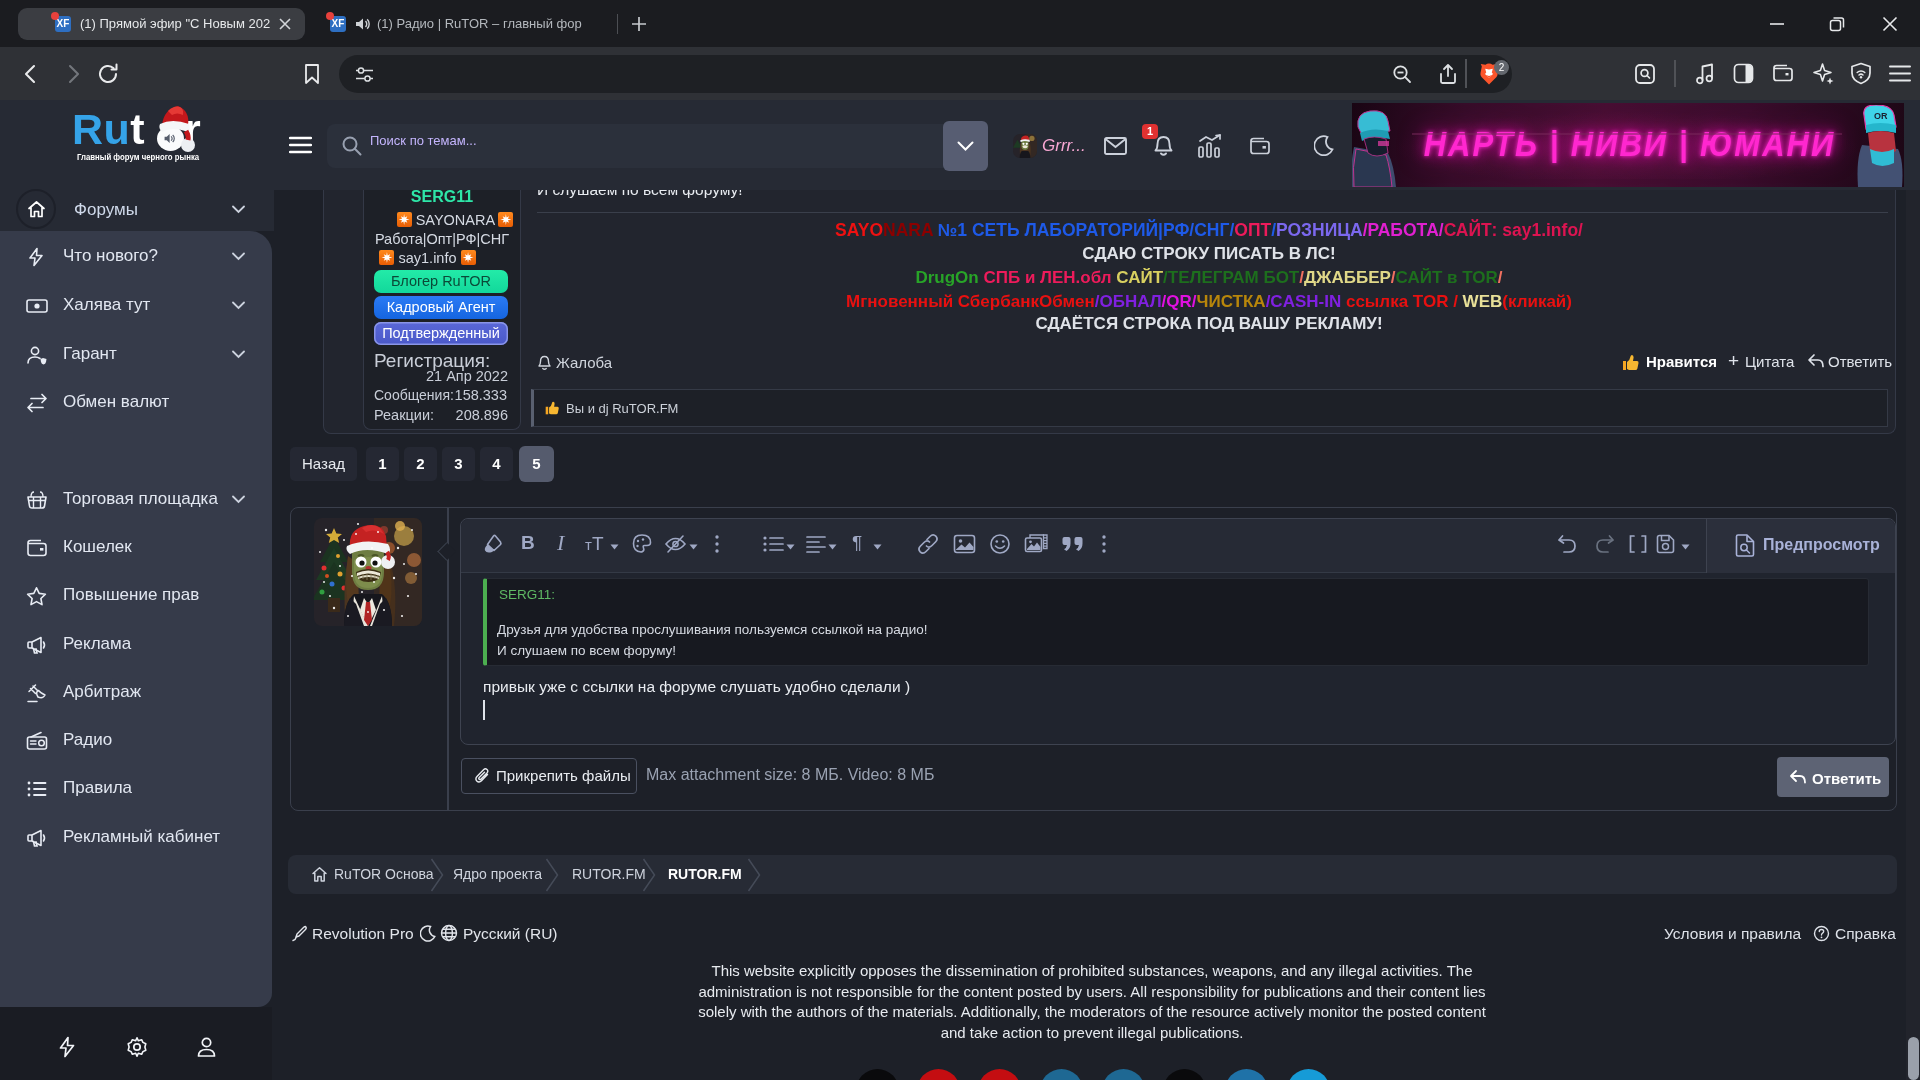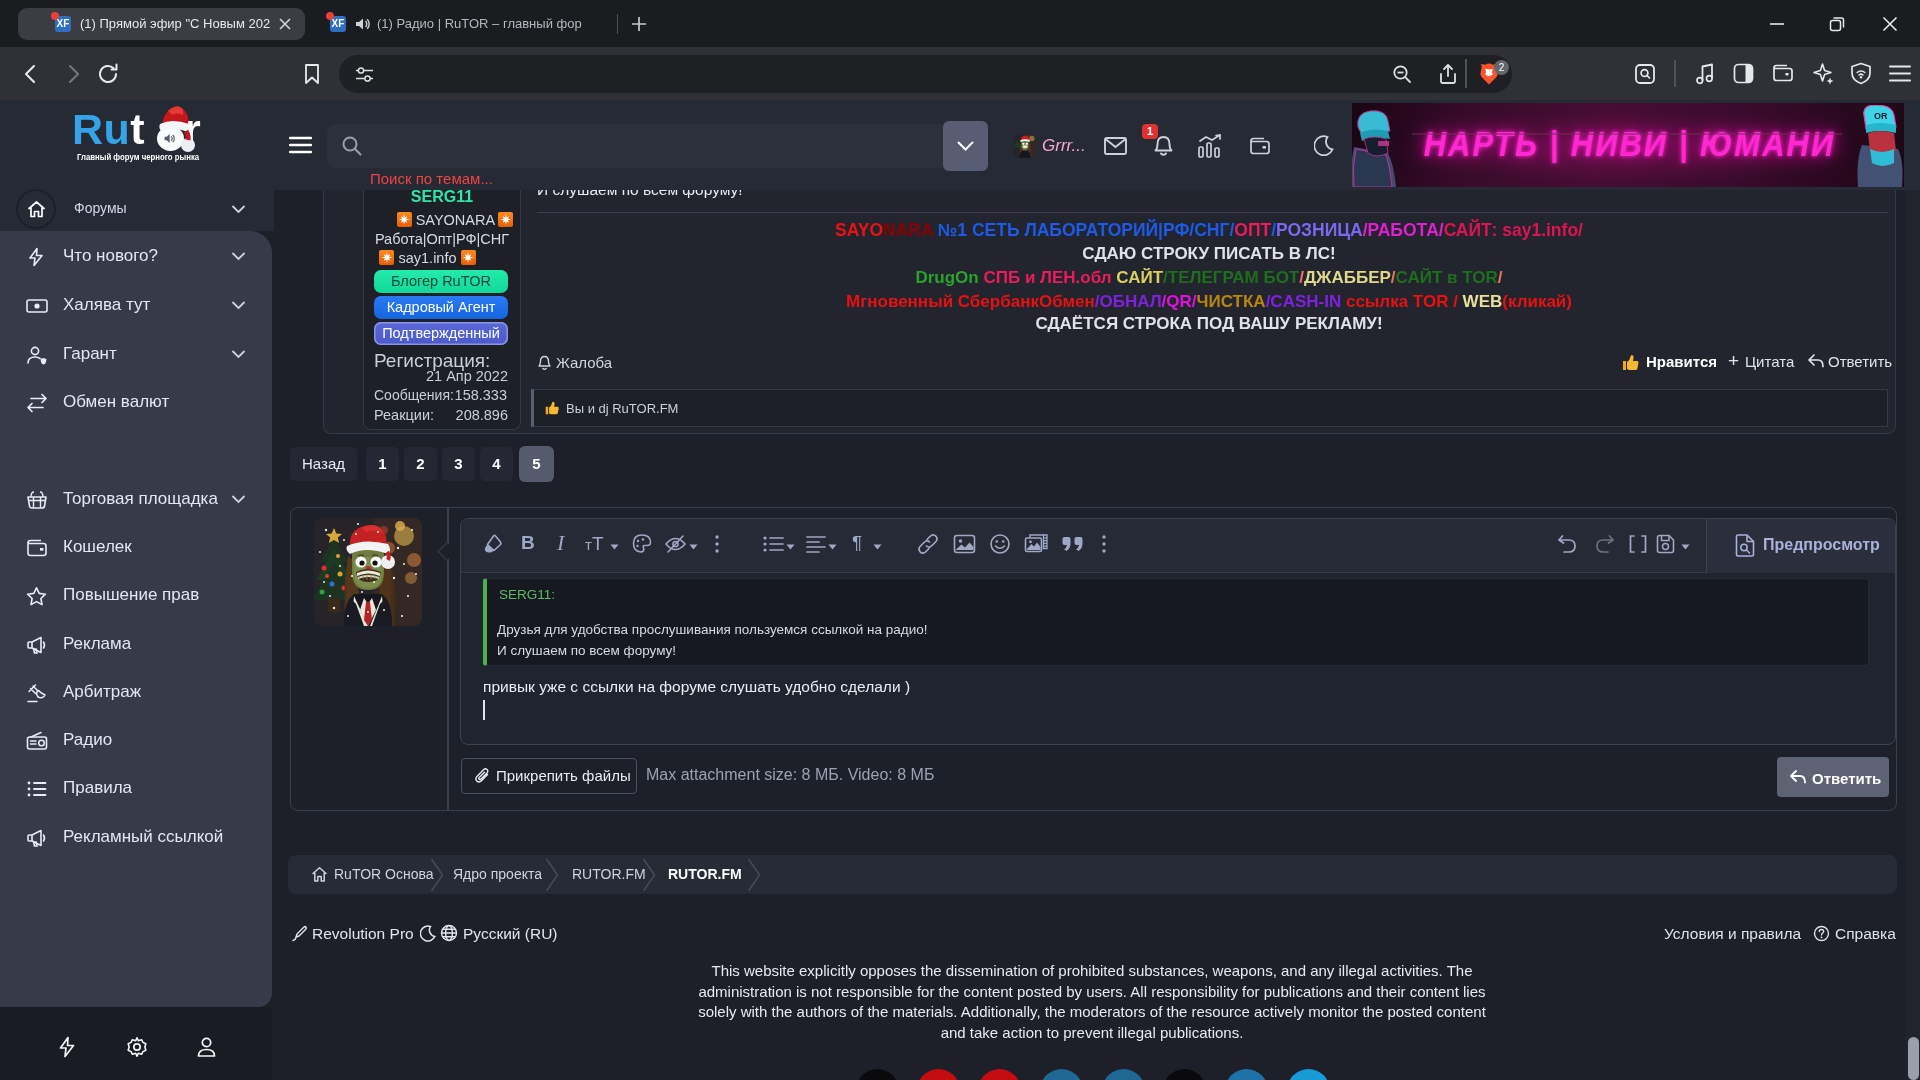--- a/index.html
+++ b/index.html
@@ -6,21 +6,21 @@
   html,body { width:1920px; height:1080px; overflow:hidden; background:#1d2028; font-family:"Liberation Sans", sans-serif; }
   .abs { position:absolute; }
   svg { display:block; }
   
   #tabbar { position:absolute; left:0; top:0; width:1920px; height:47px; background:#1b1c20; }
   #toolbar { position:absolute; left:0; top:47px; width:1920px; height:53px; background:#2f3136; }
   .tab-title { font-size:13px; white-space:nowrap; }
   
   #page { position:absolute; left:0; top:100px; width:1920px; height:980px; background:#1d2028; overflow:hidden; }
   #siteheader { position:absolute; left:0; top:0; width:1920px; height:90px; background:#262a34; }
-  .navtxt { color:#dde3ee; font-size:14px; white-space:nowrap; }
+  .navtxt { color:#dde3ee; font-size:17px; white-space:nowrap; }
   .sideitem { position:absolute; left:0; width:272px; height:48px; }
   .sideitem .ic { position:absolute; left:26px; top:14px; }
   .sideitem .tx { position:absolute; left:63px; top:13px; color:#e2e7f1; font-size:17px; white-space:nowrap; }
   .sideitem .ch { position:absolute; left:232px; top:19px; }
   .badge { position:absolute; left:374px; width:134px; height:23px; border-radius:7px; text-align:center; font-size:14.5px; line-height:23px; }
   .sigline { position:absolute; left:521px; width:1376px; text-align:center; font-weight:bold; white-space:nowrap; }
   .pagebtn { position:absolute; top:347px; height:34px; background:#252833; border-radius:5px; color:#fff; text-align:center; font-weight:bold; font-size:15px; line-height:34px; }
   .crumb { position:absolute; color:#ced3dd; font-size:14px; top:767px; }
   .soc { top:968.5px; width:43px; height:43px; border-radius:50%; }
   .spark { display:inline-block; width:15px; height:15px; background:linear-gradient(#ff8a1e,#e85d04); border-radius:2px; vertical-align:-2px; position:relative; }
@@ -165,21 +165,21 @@
 
     <svg class="abs" style="left:289px; top:36px;" width="23" height="18" viewBox="0 0 23 18">
         <path d="M1 2 L22 2 M1 9 L22 9 M1 16 L22 16" stroke="#fff" stroke-width="2.4" stroke-linecap="round"></path>
       </svg>
 
     <div class="abs" style="left:327px; top:24px; width:661px; height:44px; background:#2b303b; border-radius:8px;"></div>
     <svg class="abs" style="left:341px; top:35px;" width="22" height="22" viewBox="0 0 22 22">
         <circle cx="9" cy="9" r="6.5" stroke="#98a0b0" stroke-width="2" fill="none"></circle>
         <path d="M13.8 13.8 L19.5 19.5" stroke="#98a0b0" stroke-width="2" stroke-linecap="round"></path>
       </svg>
-    <div class="abs" style="left:370px; top:33px; color:#ef4444; font-size:15px;margin-top:37px;">Поиск по темам...</div>
+    <div class="abs" style="left:370px; top:33px; color:#c4b5fd; font-size:13px;">Поиск по темам...</div>
     <div class="abs" style="left:943px; top:21px; width:45px; height:50px; background:#575d72; border-radius:6px;"></div>
     <svg class="abs" style="left:957px; top:41px;" width="17" height="11" viewBox="0 0 17 11">
         <path d="M1.5 1.5 L8.5 8.5 L15.5 1.5" stroke="#fff" stroke-width="2" fill="none" stroke-linecap="round"></path>
       </svg>
 
     <div class="abs" style="left:1013px; top:34px; width:24px; height:24px; border-radius:7px; overflow:hidden;">
       <svg width="24" height="24" viewBox="0 0 108 108">
           <rect width="108" height="108" fill="#262329"></rect>
           <rect x="60" width="48" height="108" fill="#332823"></rect>
           <circle cx="85" cy="20" r="12" fill="#c8a34a" opacity=".6"></circle>
@@ -350,21 +350,21 @@
           <circle cx="3" cy="16" r="1.4" fill="#e8ecf4"></circle>
           <path d="M8 4 L19.5 4 M8 10 L19.5 10 M8 16 L19.5 16" stroke="#e8ecf4" stroke-width="1.8" stroke-linecap="round"></path>
         </svg>
       <div class="tx">Правила</div>
     </div>
     <div class="sideitem" style="top:714px;">
       <svg class="ic" width="22" height="20" viewBox="0 0 22 20">
           <path d="M2 8 L2 12 Q2 13 3 13 L6 13 L6 7 L3 7 Q2 7 2 8 Z M6 7 L15 2.5 L15 17.5 L6 13" stroke="#e8ecf4" stroke-width="1.6" fill="none" stroke-linejoin="round"></path>
           <path d="M17.5 7 Q19.5 10 17.5 13 M7.5 13.5 L8.5 18 L11 18 L10 13.8" stroke="#e8ecf4" stroke-width="1.6" fill="none" stroke-linecap="round"></path>
         </svg>
-      <div class="tx">Рекламный ссылкой</div>
+      <div class="tx">Рекламный кабинет</div>
     </div>
 
     <svg class="abs" style="left:57px; top:936px;" width="20" height="22" viewBox="0 0 20 22">
         <path d="M11 1.5 L3.5 12 L9 12 L8 20.5 L16.5 9.5 L10.5 9.5 Z" stroke="#f2f4f8" stroke-width="1.7" fill="none" stroke-linejoin="round"></path>
       </svg>
     <svg class="abs" style="left:126px; top:936px;" width="22" height="22" viewBox="0 0 22 22">
         <circle cx="11" cy="11" r="3.2" stroke="#f2f4f8" stroke-width="1.7" fill="none"></circle>
         <path d="M11 1.8 L12.3 4.8 L15.6 3.7 L16.9 6.4 L19.8 7.8 L18.9 11 L19.8 14.2 L16.9 15.6 L15.6 18.3 L12.3 17.2 L11 20.2 L9.7 17.2 L6.4 18.3 L5.1 15.6 L2.2 14.2 L3.1 11 L2.2 7.8 L5.1 6.4 L6.4 3.7 L9.7 4.8 Z" stroke="#f2f4f8" stroke-width="1.6" fill="none" stroke-linejoin="round"></path>
       </svg>
     <svg class="abs" style="left:196px; top:936px;" width="21" height="22" viewBox="0 0 21 22">

